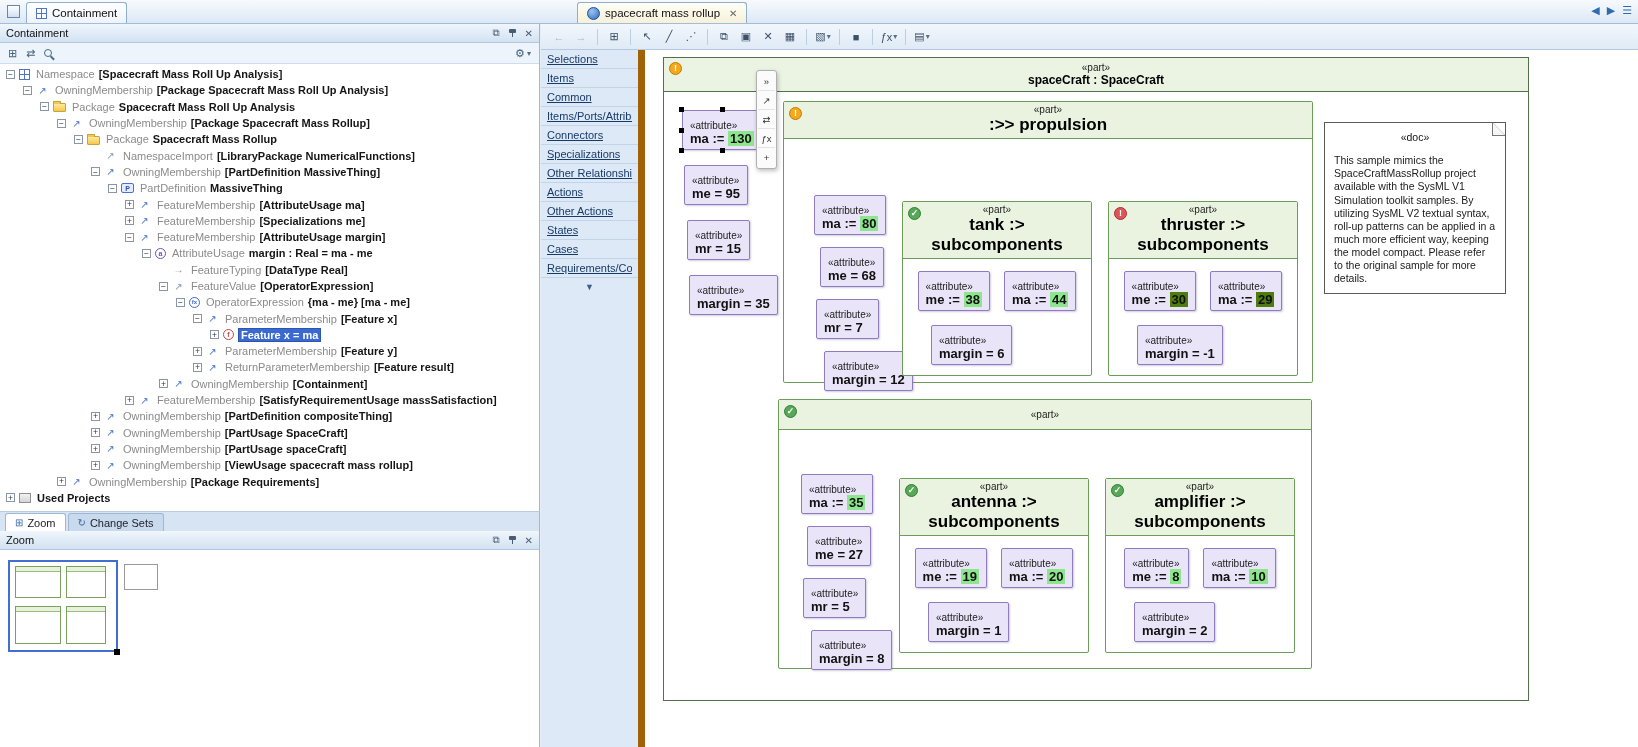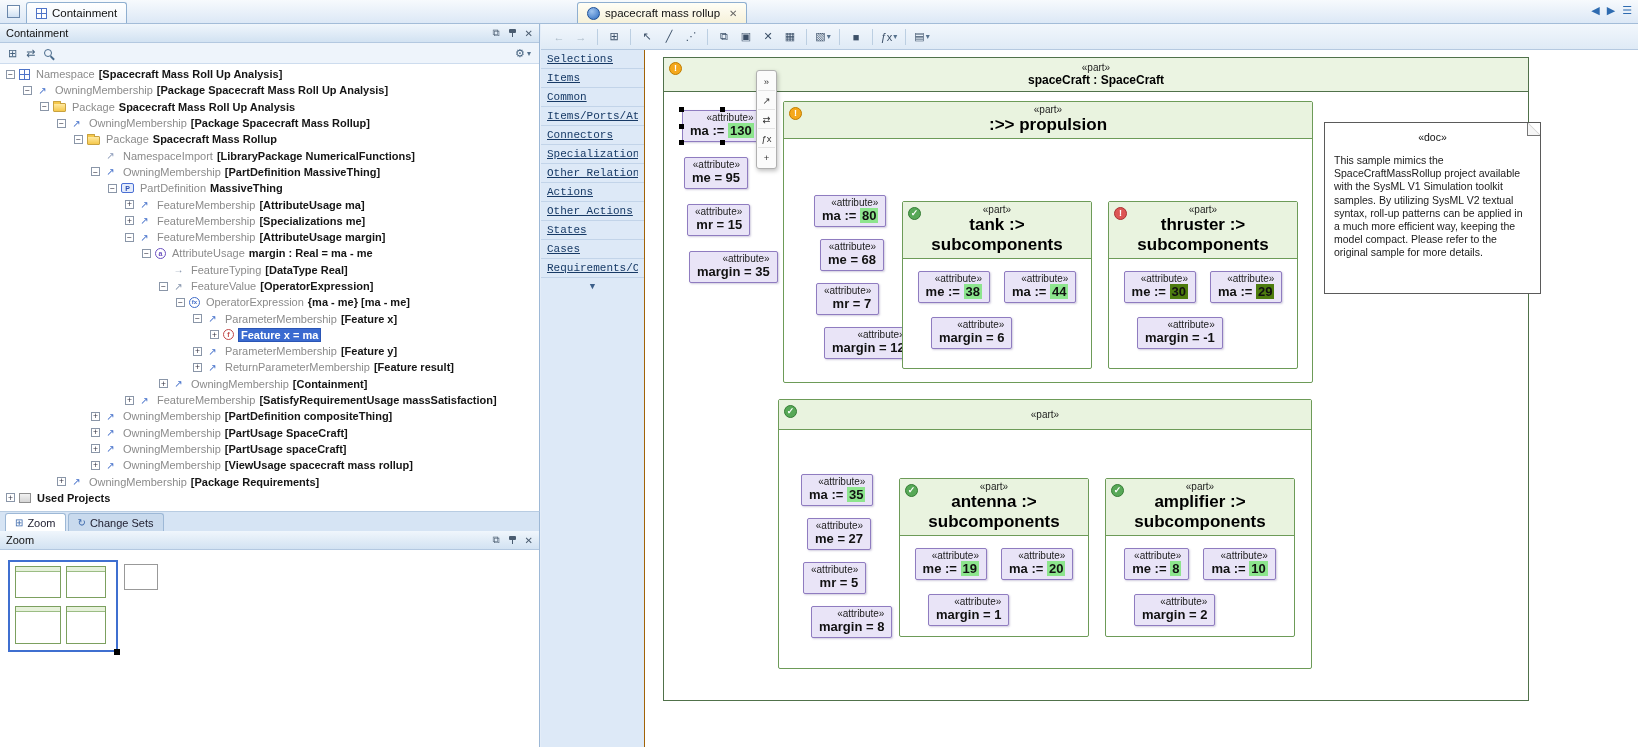--- a/index.html
+++ b/index.html
@@ -89,21 +89,21 @@
   
   #dg-toolbar { position:absolute; left:541px; top:24px; width:1097px; height:26px;
                 background:linear-gradient(#f2f7fc,#dfeaf6); border-bottom:1px solid #b5c9e0;
                 display:flex; align-items:center; gap:2px; padding:0 8px; }
   .tb { min-width:20px; height:20px; display:flex; align-items:center; justify-content:center; gap:1px;
         border-radius:2px; color:#3c5068; font-size:11px; }
   .tb.disabled { color:#aab8c6; }
   .tbsep { width:1px; height:16px; background:#bccfe2; margin:0 4px; }
 
   #palette { position:absolute; left:541px; top:50px; width:104px; height:697px; background:#dde9f7;
-             border-right:1px solid #a16207;font-family:Liberation Mono, monospace; }
+             border-right:7px solid #a16207; }
   .pal-item { height:19px; border-bottom:1px solid #c2d4e9; display:flex; align-items:center; padding:0 6px; }
   .pal-label { font-size:11px; color:#173a66; text-decoration:underline; white-space:nowrap; overflow:hidden; }
   #pal-more { text-align:center; color:#3c5f8a; font-size:9px; padding-top:4px; }
 
   
   #canvas { position:absolute; left:645px; top:50px; width:993px; height:697px; background:#fff; overflow:hidden; }
   #frame { position:absolute; left:18px; top:7px; width:866px; height:644px; border:1px solid #50714a; background:#fff; }
   #frame-header { position:relative; height:34px; background:#ebf4e2; border-bottom:1px solid #50714a;
                   display:flex; flex-direction:column; align-items:center; justify-content:center; }
   .hdr-stereo { font-size:10px; color:#1c1c1c; }
@@ -116,21 +116,21 @@
   .s-ok      { background:#57a857; border:1px solid #357d35; }
   #frame-status { position:absolute; left:5px; top:4px; }
 
   #root-attrs { position:absolute; left:18px; top:52px; display:flex; flex-direction:column;
                 align-items:flex-start; gap:15px; }
   #root-attrs .attr-box:nth-child(2){ margin-left:2px; }
   #root-attrs .attr-box:nth-child(3){ margin-left:5px; }
   #root-attrs .attr-box:nth-child(4){ margin-left:7px; }
 
   .attr-box { position:relative; border:1px solid #8f7cc0; background:#e9e4f7; border-radius:2px;
-              padding:1px 7px 3px; text-align:right; display:inline-block;
+              padding:9px 7px 3px; text-align:left; display:inline-block;
               box-shadow:1px 1px 2px rgba(120,110,160,.35); }
   .stereo { font-size:10px; color:#1c1c1c; }
   .attr-label { font-size:13px; font-weight:bold; white-space:nowrap; }
   .hl-green { background:#8de58d; padding:0 2px; }
   .hl-red   { background:#4d7c0f; padding:0 2px; }
   .handle { position:absolute; width:5px; height:5px; background:#000; }
   .h-nw{left:-4px;top:-4px;} .h-n{left:50%;margin-left:-2px;top:-4px;} .h-ne{right:-4px;top:-4px;}
   .h-w{left:-4px;top:50%;margin-top:-2px;} .h-e{right:-4px;top:50%;margin-top:-2px;}
   .h-sw{left:-4px;bottom:-4px;} .h-s{left:50%;margin-left:-2px;bottom:-4px;} .h-se{right:-4px;bottom:-4px;}
   .sel-gear { position:absolute; right:-13px; top:-14px; font-size:10px; color:#222; }
@@ -157,21 +157,21 @@
   #parts-layer .part-box:nth-of-type(1) .subparts { left:118px; top:62px; }
   #parts-layer .part-box:nth-of-type(2) .attr-col { left:22px; top:44px; }
   #parts-layer .part-box:nth-of-type(2) .subparts { left:120px; top:48px; }
   .subparts { position:absolute; display:flex; gap:16px; align-items:flex-start; }
   .sub-box { width:190px; border:1px solid #6d9b58; background:#fff; border-radius:2px; }
   #parts-layer .part-box:nth-of-type(1) .sub-box { min-height:168px; }
   #parts-layer .part-box:nth-of-type(2) .sub-box { min-height:150px; }
   .pair-row { display:flex; gap:14px; justify-content:center; margin-top:12px; }
   .margin-row { margin:14px 0 10px 28px; }
 
-  #doc-note { position:absolute; left:660px; top:64px; width:217px; height:172px; border:1px solid #5a5a5a;
+  #doc-note { position:absolute; left:660px; top:64px; width:182px; height:172px; border:1px solid #5a5a5a;
               background:#fff; padding:5px 9px; font-size:10.5px; line-height:1.25; }
   #doc-fold { position:absolute; top:0; right:0; width:13px; height:13px;
               background:linear-gradient(225deg,#ffffff 45%,#d9d9d9 50%,#f6f6f6 55%);
               border-left:1px solid #777; border-bottom:1px solid #777; }
   #doc-stereo { text-align:center; font-size:10.5px; margin:3px 0 10px; }
   #doc-text { margin:0; color:#1a1a1a; }
 </style>
 </head>
 <body>
 

